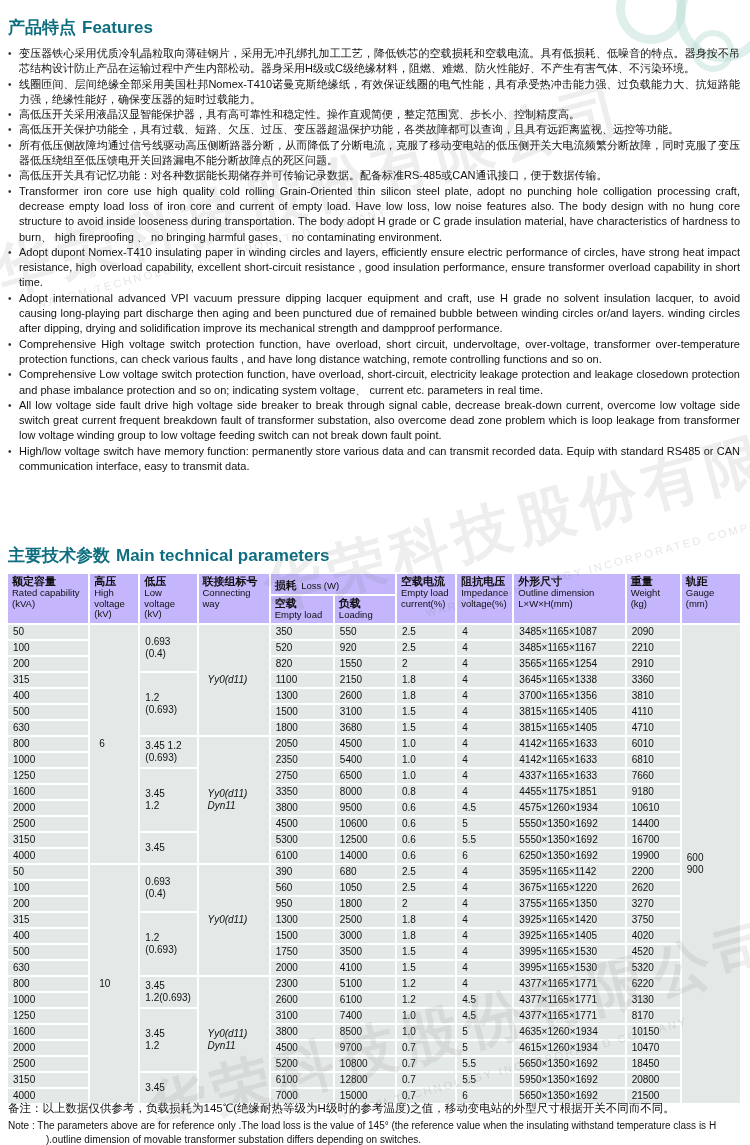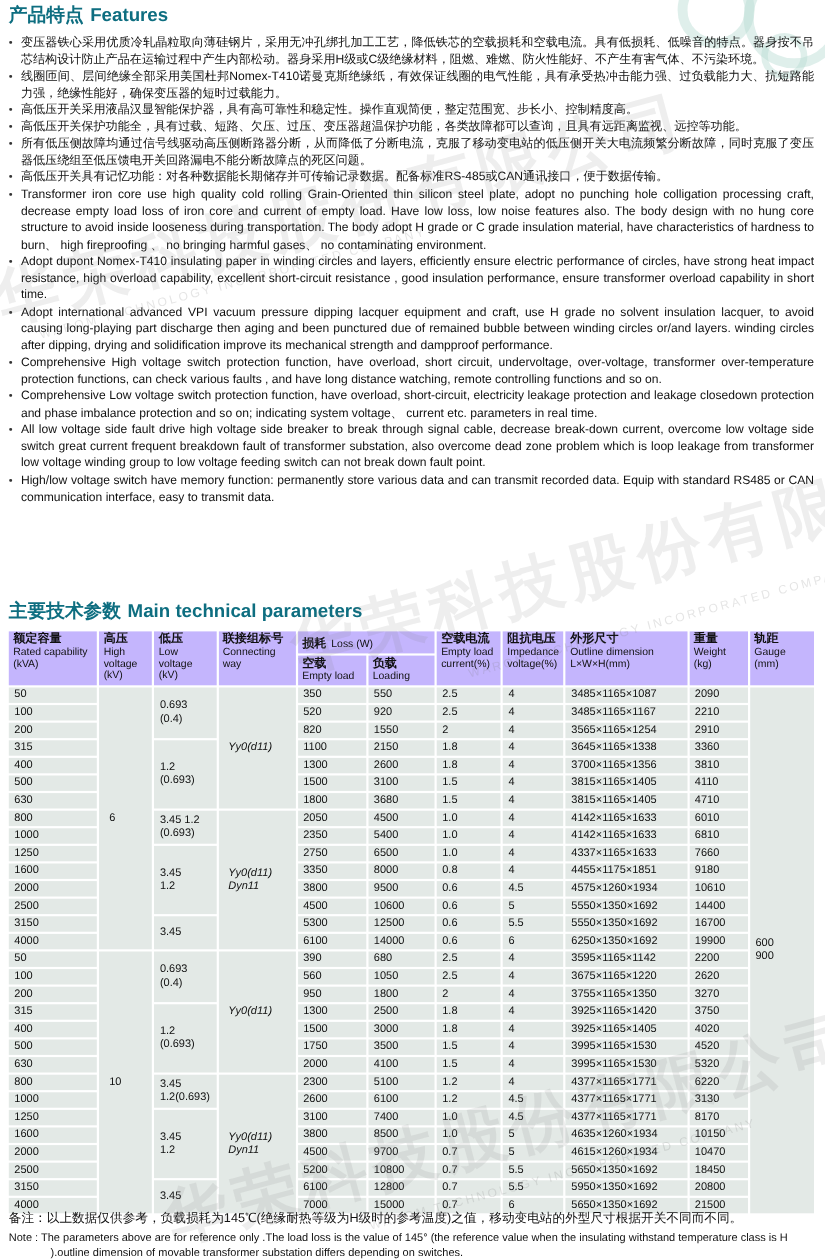--- a/index.html
+++ b/index.html
@@ -9,21 +9,21 @@
   }
   
   .wm{position:absolute;z-index:6;pointer-events:none;white-space:nowrap;font-weight:bold;}
   .wm-zh{font-size:58px;letter-spacing:7px;color:rgba(125,125,125,0.13);transform:rotate(-15deg);}
   .wm-en{font-size:11px;letter-spacing:2.5px;color:rgba(125,125,125,0.20);transform:rotate(-15deg);font-weight:normal;}
   .flower{position:absolute;border-radius:50%;border:9px solid rgba(183,220,211,0.45);z-index:0;}
   .f1{width:74px;height:74px;right:-18px;top:-30px;}
   .f2{width:52px;height:52px;right:64px;top:-26px;}
   .f3{width:30px;height:30px;right:16px;top:30px;border-width:6px;}
   
-  .features{position:absolute;left:8px;right:10px;top:2px;z-index:2;}
+  .features{position:absolute;left:8px;right:10px;top:16px;z-index:2;}
   .sec-title{font-size:17px;font-weight:bold;color:#0e6e80;margin:0 0 7px 0;}
   .sec-title .en{margin-left:6px;}
   ul.feat{list-style:none;margin:0;padding:0;}
   ul.feat li{
     position:relative;padding-left:11px;font-size:11px;line-height:15.3px;
     text-align:justify;color:#101010;
   }
   ul.feat li::before{
     content:"•";position:absolute;left:0;top:0;font-size:10px;color:#333;
   }

